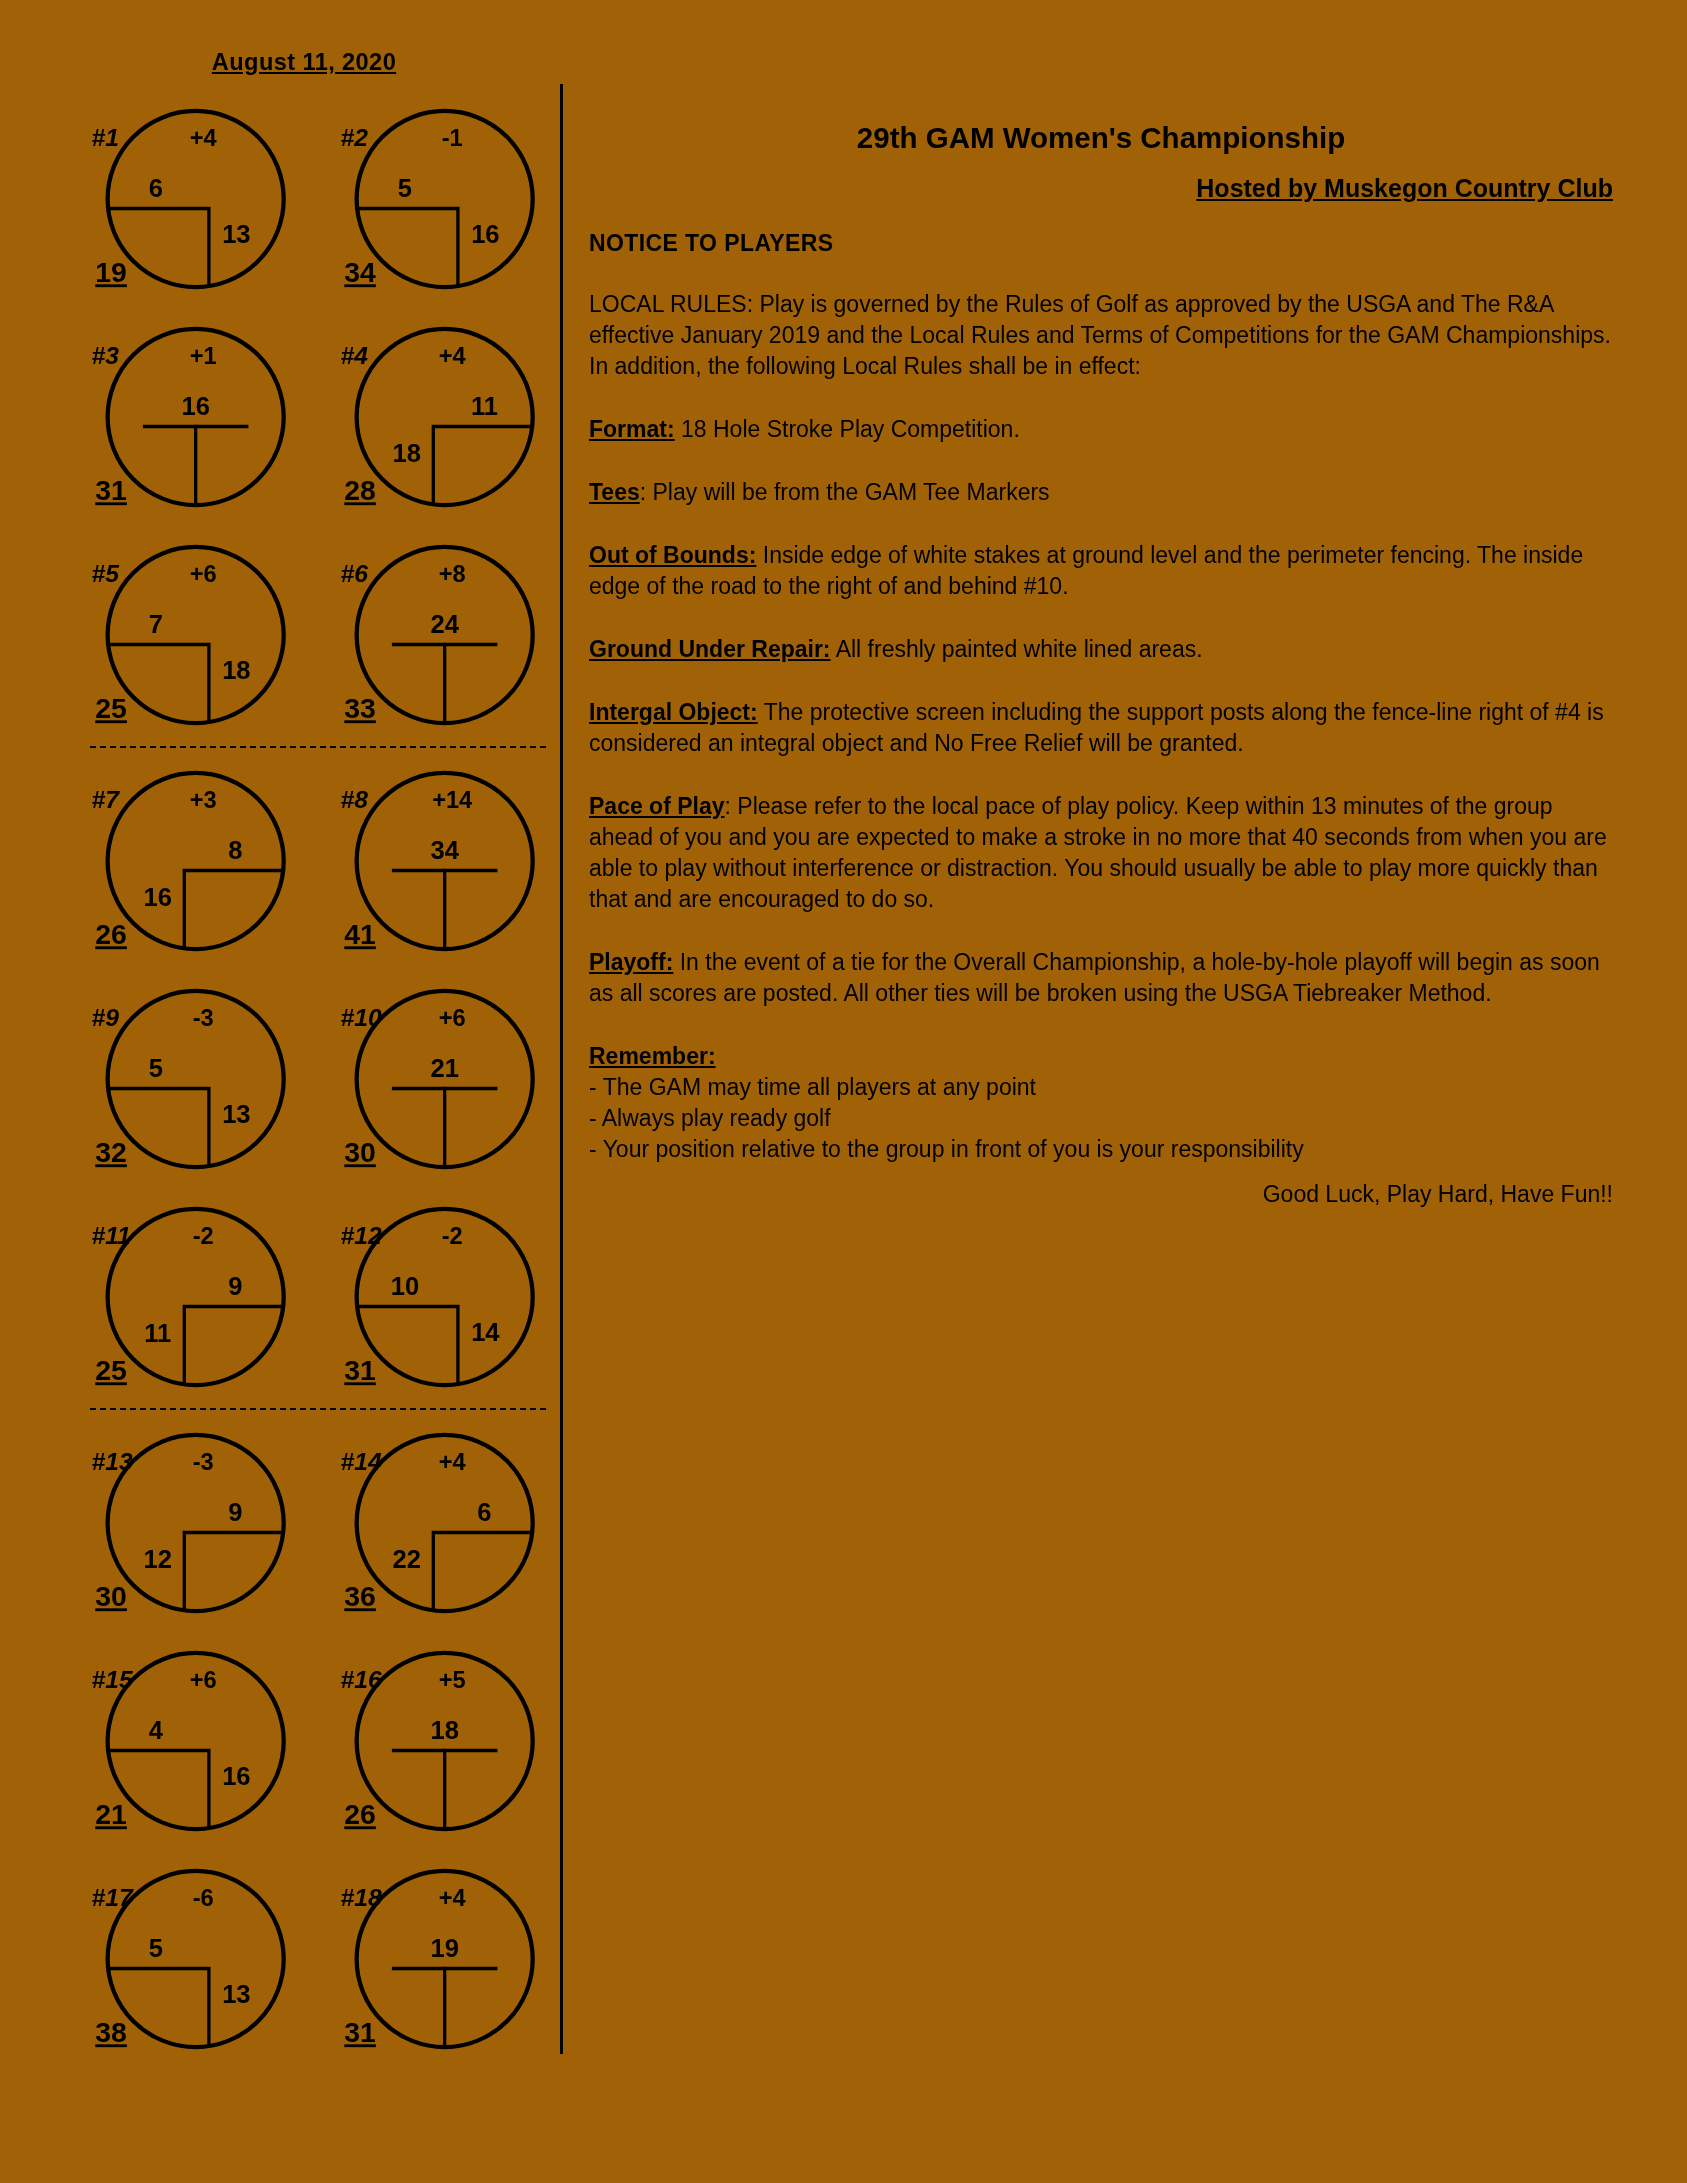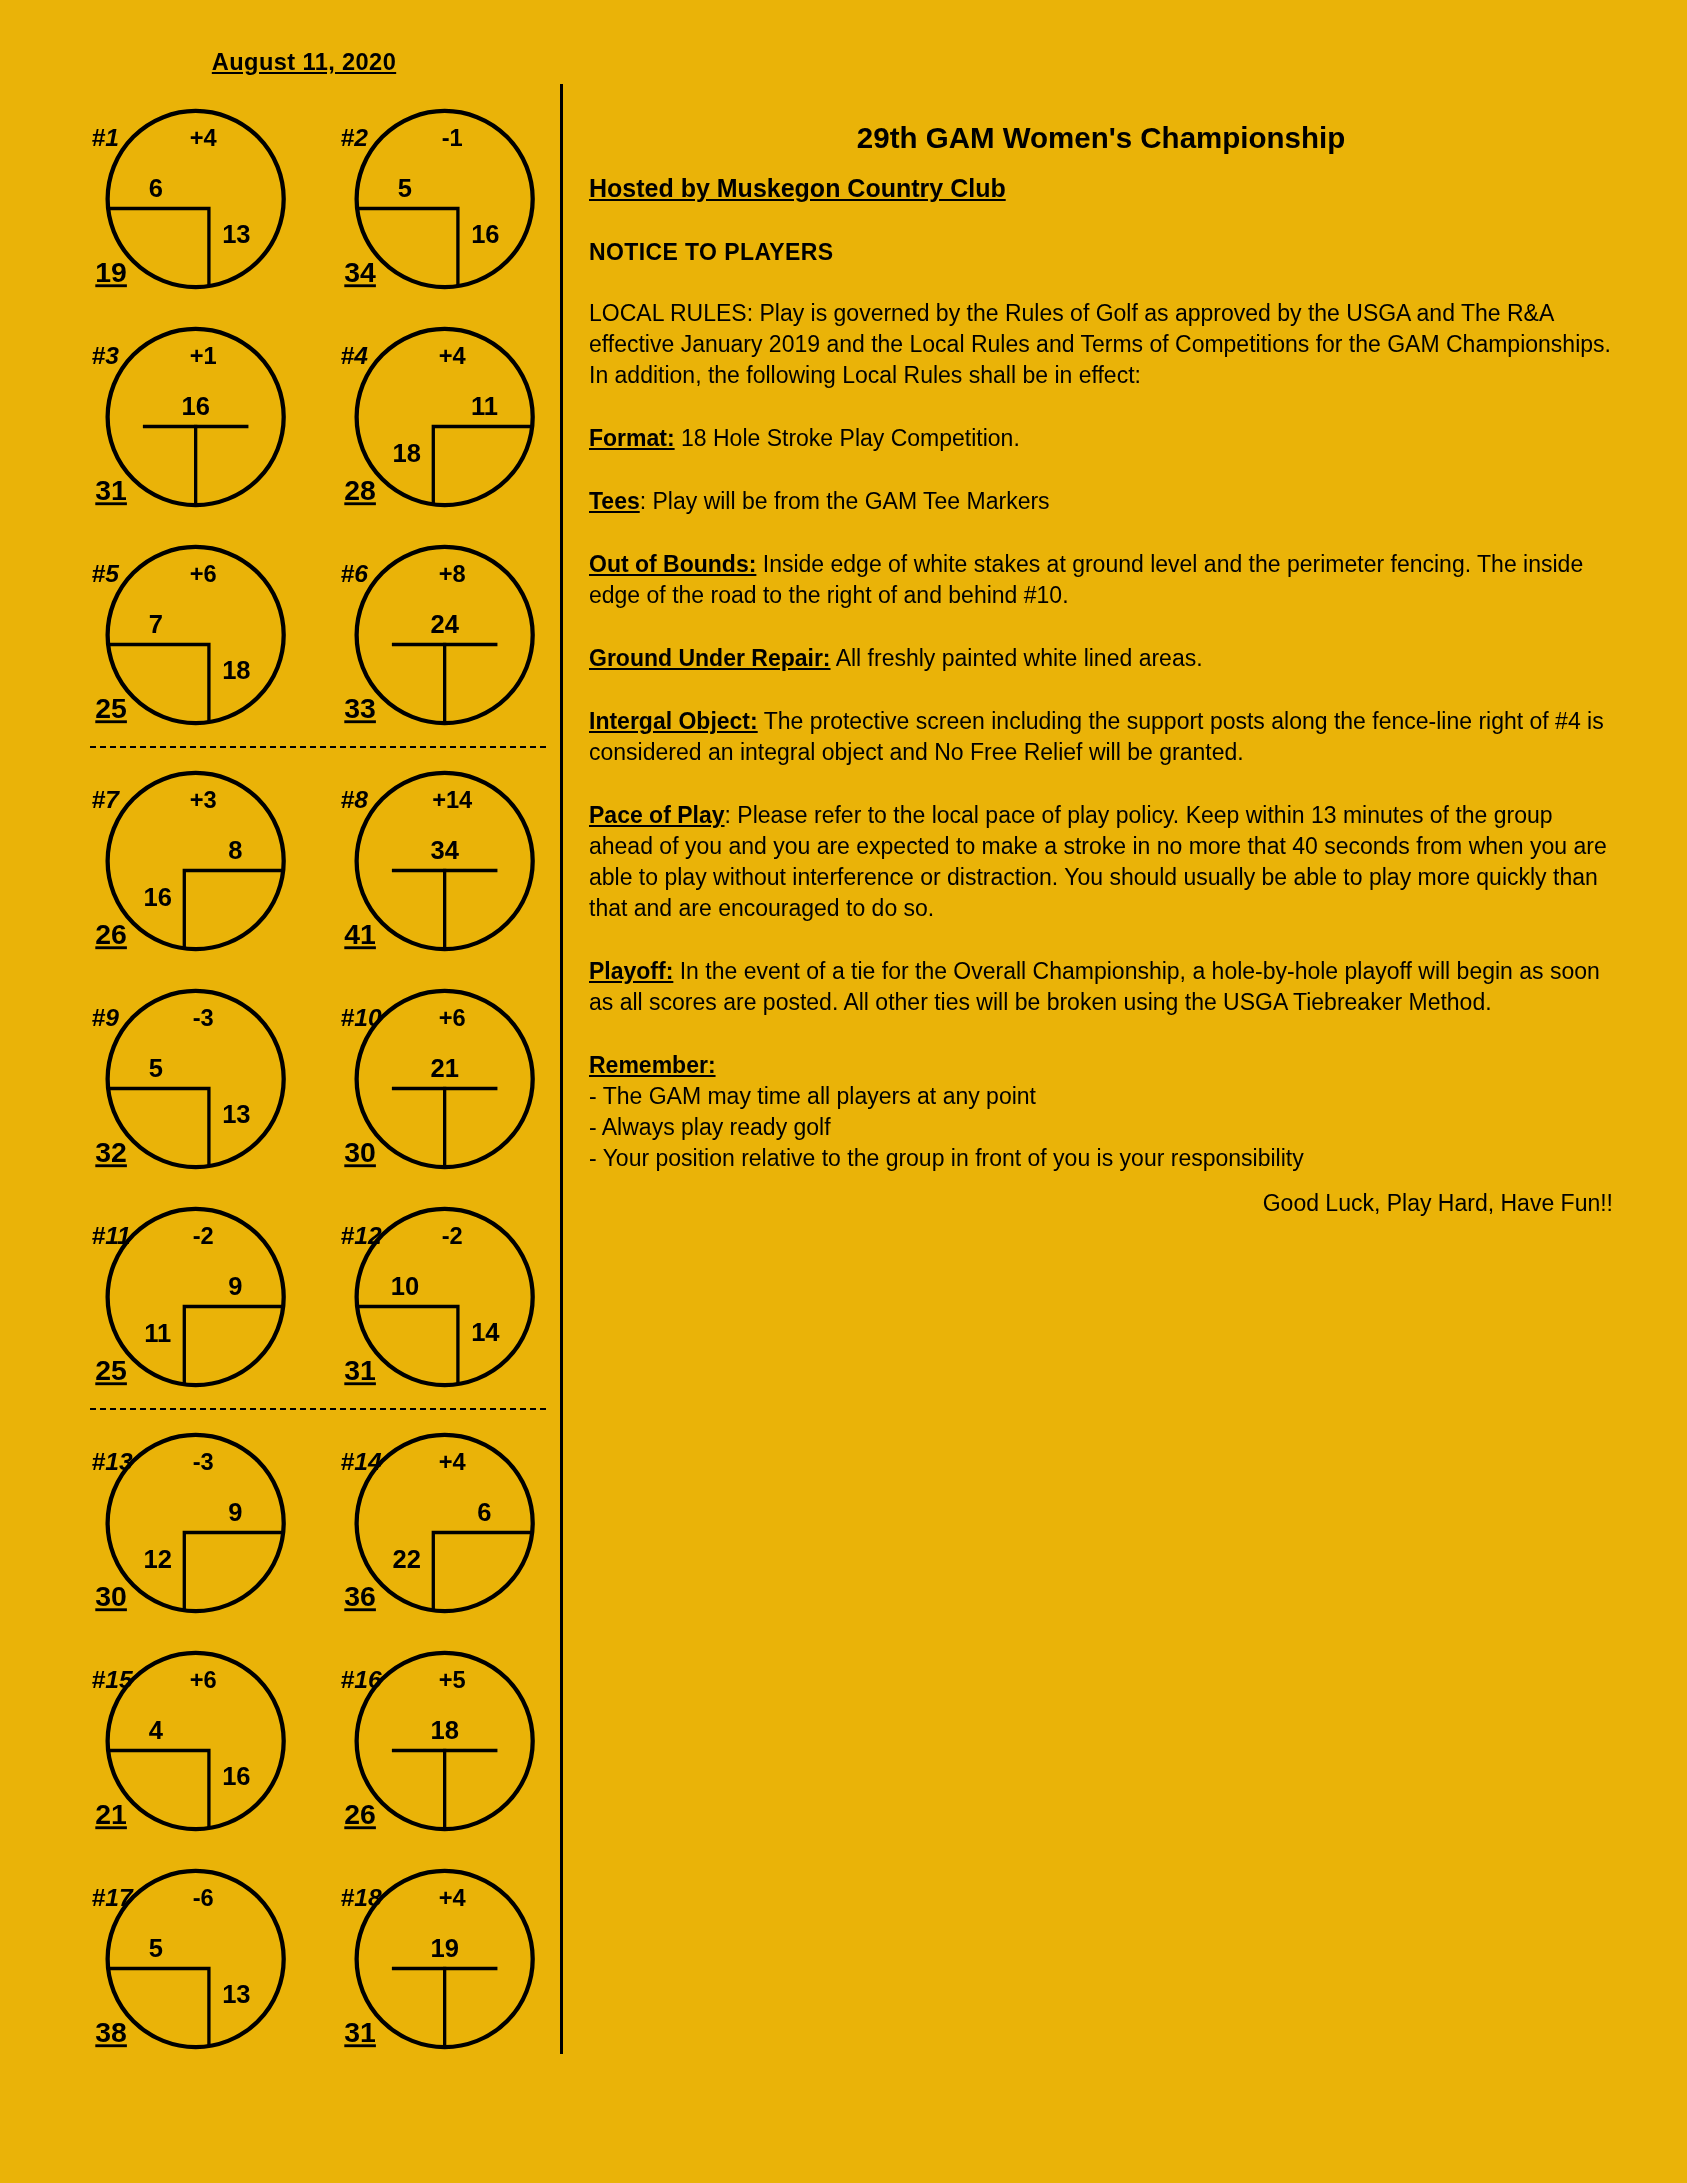--- a/index.html
+++ b/index.html
@@ -2,21 +2,21 @@
 <html style="font-size:13.5px"><head>
 <meta charset="utf-8">
 <style>
   * { box-sizing: border-box; }
   html, body { margin: 0; padding: 0; }
   body {
     width: 1687px; height: 2183px;
     background: #ffffff; color: #000000;
     font-family: "Liberation Sans", "DejaVu Sans", sans-serif;
   }
-  .page { position: relative; width: 1687px; height: 2183px; overflow: hidden; background:#eab308; }
+  .page { position: relative; width: 1687px; height: 2183px; overflow: hidden; background:#a16207; }
 
   
   .left-col { position: absolute; left: 46px; top: 49px; width: 516px; }
   .date {
     font-size: 23.6px; font-weight: bold; text-decoration: underline;
     text-align: center; margin: 0 0 17px 0; letter-spacing: 0.4px;
   }
   .holes { margin-left: 42px; }
   .hole-group { display: grid; grid-template-columns: 249px 249px; row-gap: 5px; }
   .hole { width: 249px; height: 213px; }
@@ -33,21 +33,21 @@
 
   
   .divider { position: absolute; left: 560px; top: 84px; width: 2.5px; height: 1970px; background: #000; }
 
   
   .right-col {
     position: absolute; left: 589px; top: 122px; width: 1024px;
     font-size: 23px; line-height: 31px;
   }
   .right-col h1 { font-size: 29.5px; font-weight: bold; margin: 0 0 20px 0; text-align: center; }
-  .right-col h2 { font-size: 25px; font-weight: bold; margin: 0 0 33px 0; text-align: left; text-decoration: underline; }
+  .right-col h2 { font-size: 25px; font-weight: bold; margin: 0 0 24px 0; text-align: right; text-decoration: underline; }
   .right-col h3 { font-size: 23px; font-weight: bold; margin: 0 0 30px 0; text-align: left; letter-spacing: 0.4px; }
   .right-col p { margin: 0 0 32px 0; }
   .lbl { font-weight: bold; text-decoration: underline; }
   .remember { margin: 0 0 14px 0; }
   .closing { text-align: right; }
 </style>
 </head>
 <body>
 
 <div class="page">

